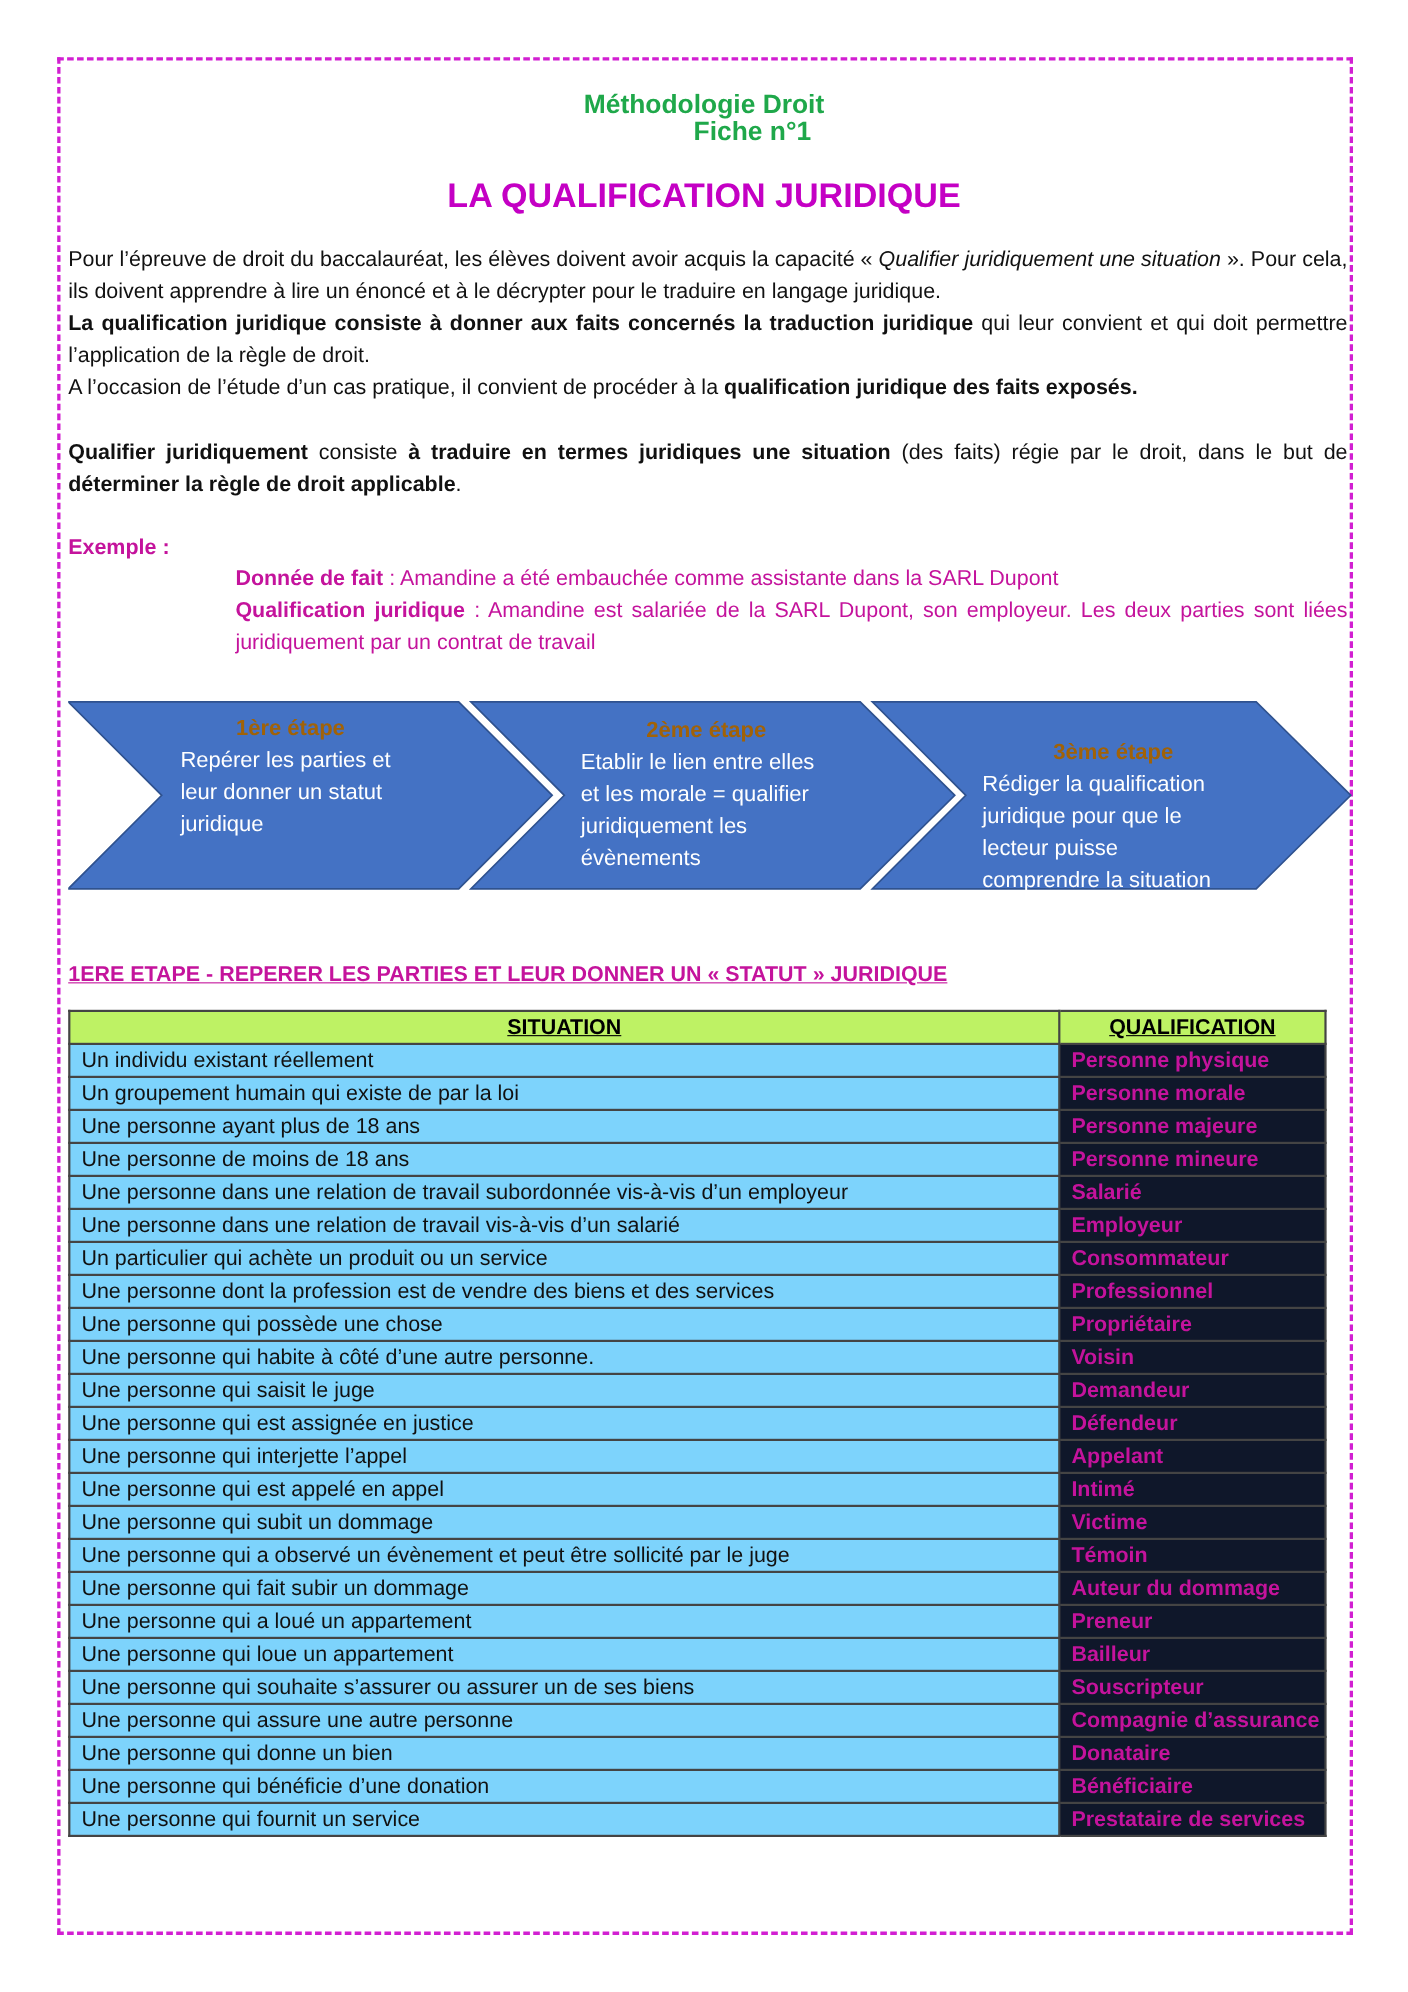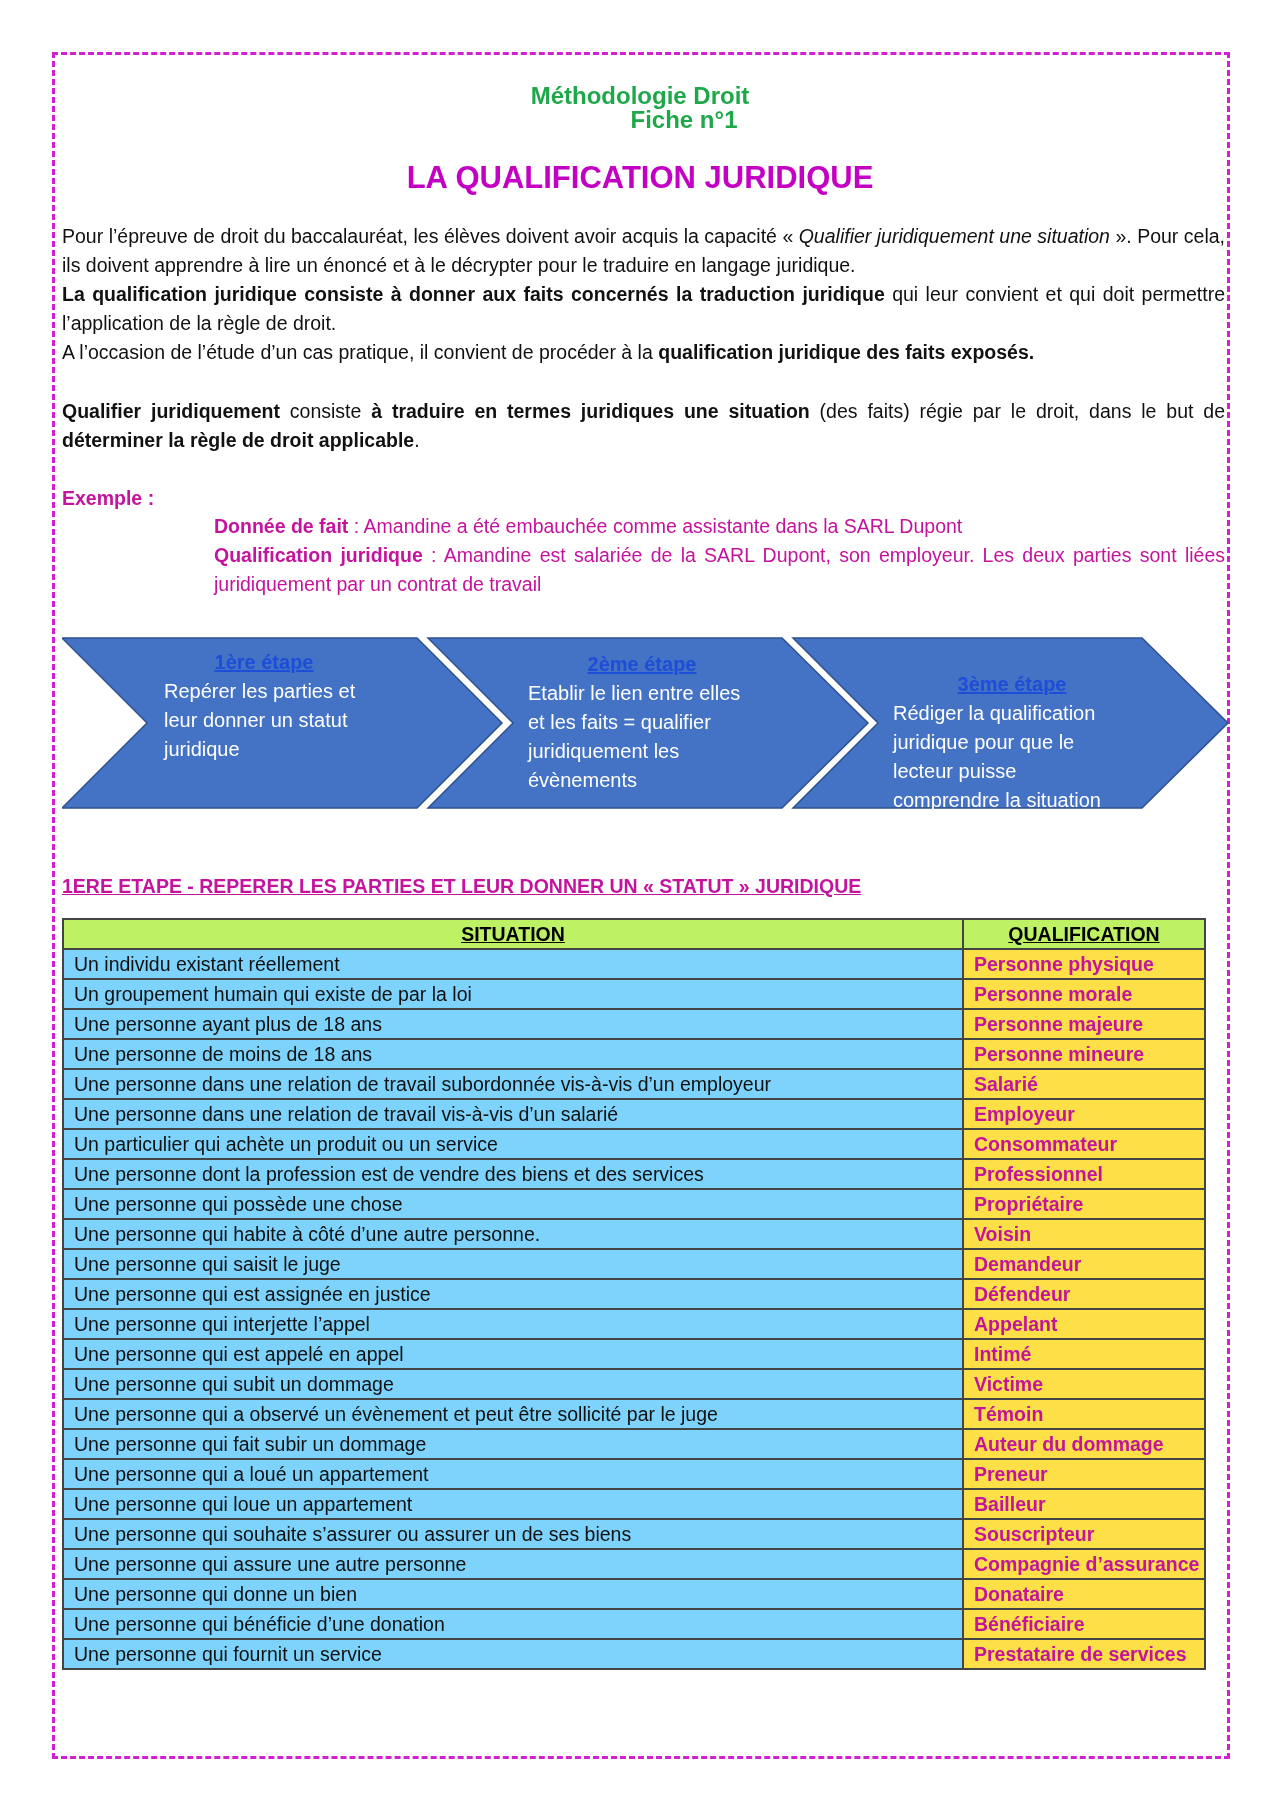--- a/index.html
+++ b/index.html
@@ -18,36 +18,36 @@
     text-align: justify;
   }
   .p1 { top: 222px; }
   .p2 { top: 397px; }
   b { font-weight: bold; }
   i { font-style: italic; }
   .example-label { position: absolute; left: 62px; top: 484px; color: #c4139c; font-weight: bold; font-size: 19.5px; line-height: 29px; }
   .example-body { position: absolute; left: 214px; top: 512px; width: 1011px; color: #c4139c; font-size: 19.5px; line-height: 29px; text-align: justify; }
   .chevrons { position: absolute; left: 62px; top: 636px; width: 1180px; height: 174px; }
   .chev-text { position: absolute; color: #fff; font-size: 20px; line-height: 29px; }
-  .chev-title { color: #1d4ed8; font-weight: bold; text-align: center; display: block; text-decoration: underline; }
+  .chev-title { color: #a16207; font-weight: bold; text-align: center; display: block; }
   .section-title {
     position: absolute; left: 62px; top: 872px; color: #c4139c; font-weight: bold;
     font-size: 19.5px; text-decoration: underline; line-height: 28px;
   }
   table.grid {
     position: absolute; left: 62px; top: 918px; width: 1144px; border-collapse: collapse;
     font-size: 19.5px;
   }
   table.grid th {
     background: #bef264; color: #000; font-weight: bold; height: 28px; border: 2px solid #444;
     text-align: center; padding: 0; line-height: 26px; text-decoration: underline;
   }
   table.grid td { border: 2px solid #444; height: 28px; padding: 0 0 0 10px; line-height: 26px; }
   table.grid td.sit { background: #7dd3fc; width: 888px; }
-  table.grid td.qual { background: #fde047; color: #c4139c; font-weight: bold; }
+  table.grid td.qual { background: #0f172a; color: #c4139c; font-weight: bold; }
 </style>
 </head>
 <body>
 
 <div class="frame"></div>
 
 <div class="header h-sub h-sub1">Méthodologie Droit</div>
 <div class="header h-sub h-sub2">Fiche n°1</div>
 <div class="header h-main">LA QUALIFICATION JURIDIQUE</div>
 
@@ -75,21 +75,21 @@
   </svg>
   <div class="chev-text" style="left:102px; top:12px; width:250px;">
     <span class="chev-title" style="width:200px;">1ère étape</span>
     <div>Repérer les parties et</div>
     <div>leur donner un statut</div>
     <div>juridique</div>
   </div>
   <div class="chev-text" style="left:466px; top:14px; width:270px;">
     <span class="chev-title" style="width:228px;">2ème étape</span>
     <div>Etablir le lien entre elles</div>
-    <div>et les faits = qualifier</div>
+    <div>et les morale = qualifier</div>
     <div>juridiquement les</div>
     <div>évènements</div>
   </div>
   <div class="chev-text" style="left:831px; top:14px; width:270px;">
     <span class="chev-title" style="width:238px;margin-top:20px;">3ème étape</span>
     <div>Rédiger la qualification</div>
     <div>juridique pour que le</div>
     <div>lecteur puisse</div>
     <div>comprendre la situation</div>
   </div>

